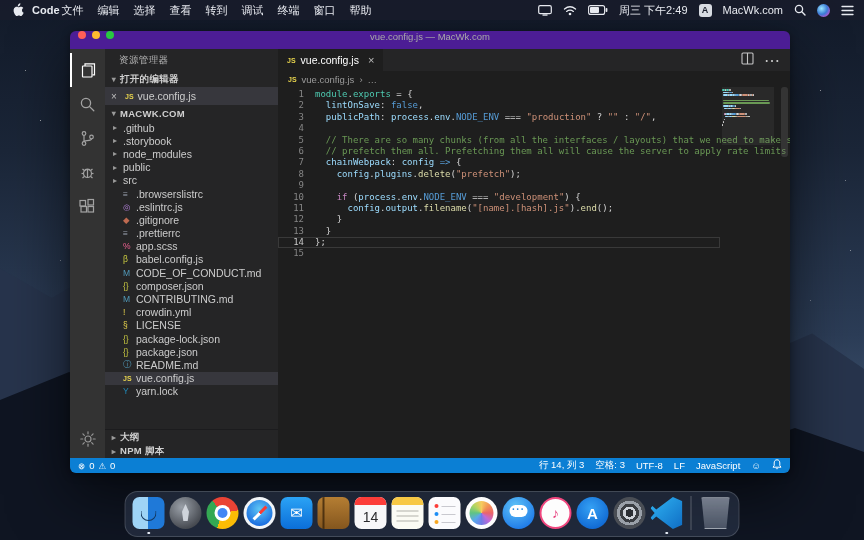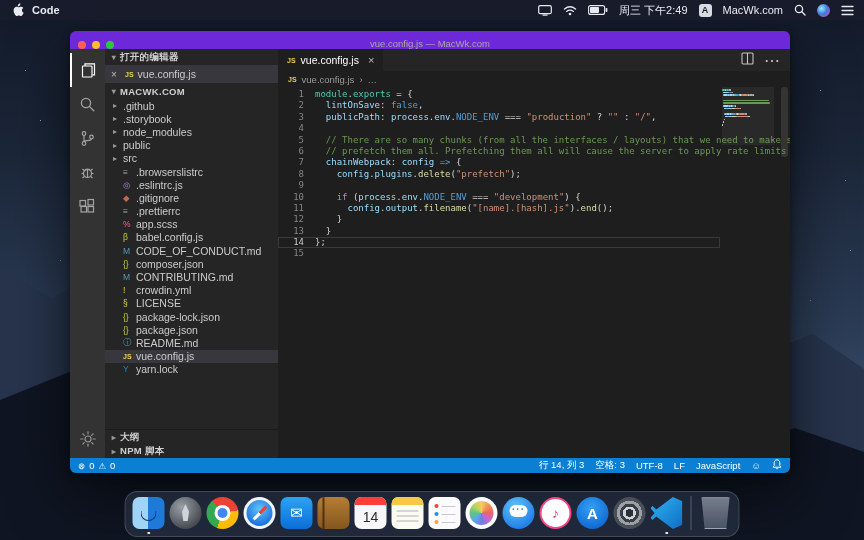--- a/index.html
+++ b/index.html
@@ -31,21 +31,21 @@
   .input-badge { width:13px; height:13px; border-radius:3px; background:#d8dbe2; color:#1b1e2b;
     font-size:9px; font-weight:bold; display:flex; align-items:center; justify-content:center; }
   .siri { width:13px; height:13px; border-radius:50%;
     background:radial-gradient(circle at 35% 35%, #9be7ff, #3a7bd5 48%, #d44fd0 85%); }
   .clock { font-size:11px; }
 
   
   .window { position:absolute; left:70px; top:31px; width:720px; height:442px; z-index:20;
     border-radius:6px; overflow:hidden; box-shadow:0 22px 60px rgba(0,0,0,.6), 0 2px 8px rgba(0,0,0,.4);
     display:flex; flex-direction:column; background:#1e1e1e; }
-  .titlebar { height:18px; background:#6d28d9; display:flex; align-items:flex-end; position:relative; flex:none; }
+  .titlebar { height:18px; background:#4c1d95; display:flex; align-items:flex-start; position:relative; flex:none; }
   .lights { display:flex; gap:6px; margin-left:8px; }
   .light { width:8px; height:8px; border-radius:50%; }
   .light.r { background:#ff5f57; } .light.y { background:#febc2e; } .light.g { background:#28c840; }
   .wtitle { position:absolute; left:0; right:0; text-align:center; font-size:9.5px; color:#a9a9a9; }
   .wbody { flex:1; display:flex; min-height:0; }
 
   
   .activitybar { width:35px; background:#333333; flex:none; display:flex; flex-direction:column; align-items:center; padding-top:4px; }
   .ab-item { width:35px; height:34px; display:flex; align-items:center; justify-content:center; opacity:.55; }
   .ab-item.active { opacity:1; border-left:2px solid #fff; }
@@ -158,20 +158,21 @@
 <div class="mtn mtn1"></div>
 <div class="mtn mtn2"></div>
 
 <div class="menubar">
   <span class="apple">
     <svg width="12" height="14" viewBox="0 0 15 18">
         <path fill="#e8eaf0" d="M9.7 3.2c.6-.8 1-1.8.9-2.9-.9.1-1.9.6-2.5 1.4-.6.7-1 1.8-.9 2.8 1 0 1.9-.5 2.5-1.3zM12.6 9.4c0-2 1.6-3 1.7-3-1-1.4-2.4-1.6-2.9-1.6-1.2-.1-2.4.7-3 .7-.6 0-1.6-.7-2.6-.7-1.3 0-2.6.8-3.3 2-1.4 2.4-.4 6 1 8 .7 1 1.5 2.1 2.5 2 1 0 1.4-.6 2.6-.6 1.2 0 1.5.6 2.6.6s1.8-1 2.4-2c.8-1.1 1.1-2.2 1.1-2.3 0 0-2.1-.8-2.1-3.1z"></path>
       </svg>
   </span>
   <span class="appname">Code</span>
+  <span id="menus"><span class="menu-item">文件</span><span class="menu-item">编辑</span><span class="menu-item">选择</span><span class="menu-item">查看</span><span class="menu-item">转到</span><span class="menu-item">调试</span><span class="menu-item">终端</span><span class="menu-item">窗口</span><span class="menu-item">帮助</span></span>
   <span class="mb-right">
     <span>
       <svg width="14" height="11" viewBox="0 0 14 11">
           <rect x="0.7" y="0.7" width="12.6" height="8" rx="1.5" fill="none" stroke="#e8eaf0" stroke-width="1.2"></rect>
           <rect x="4.5" y="9.4" width="5" height="1.3" fill="#e8eaf0"></rect>
         </svg>
     </span>
     <span>
       <svg width="14" height="11" viewBox="0 0 14 11">
           <path d="M1.5 4 Q7 -0.5 12.5 4" fill="none" stroke="#e8eaf0" stroke-width="1.3" stroke-linecap="round"></path>
@@ -286,20 +287,21 @@
                 <line x1="12.7" y1="12.7" x2="14.1" y2="14.1"></line>
                 <line x1="3.9" y1="14.1" x2="5.3" y2="12.7"></line>
                 <line x1="12.7" y1="5.3" x2="14.1" y2="3.9"></line>
               </g>
             </g>
           </svg>
       </span>
     </div>
 
     <div class="sidebar">
+      <div class="sb-title">资源管理器</div>
       <div class="sb-sec">
         <span class="chev">▾</span>
         <span>打开的编辑器</span>
       </div>
       <div class="oe-row">
         <span class="oe-close">×</span>
         <span class="jsbadge">JS</span>
         <span>vue.config.js</span>
       </div>
       <div class="sb-sec">

